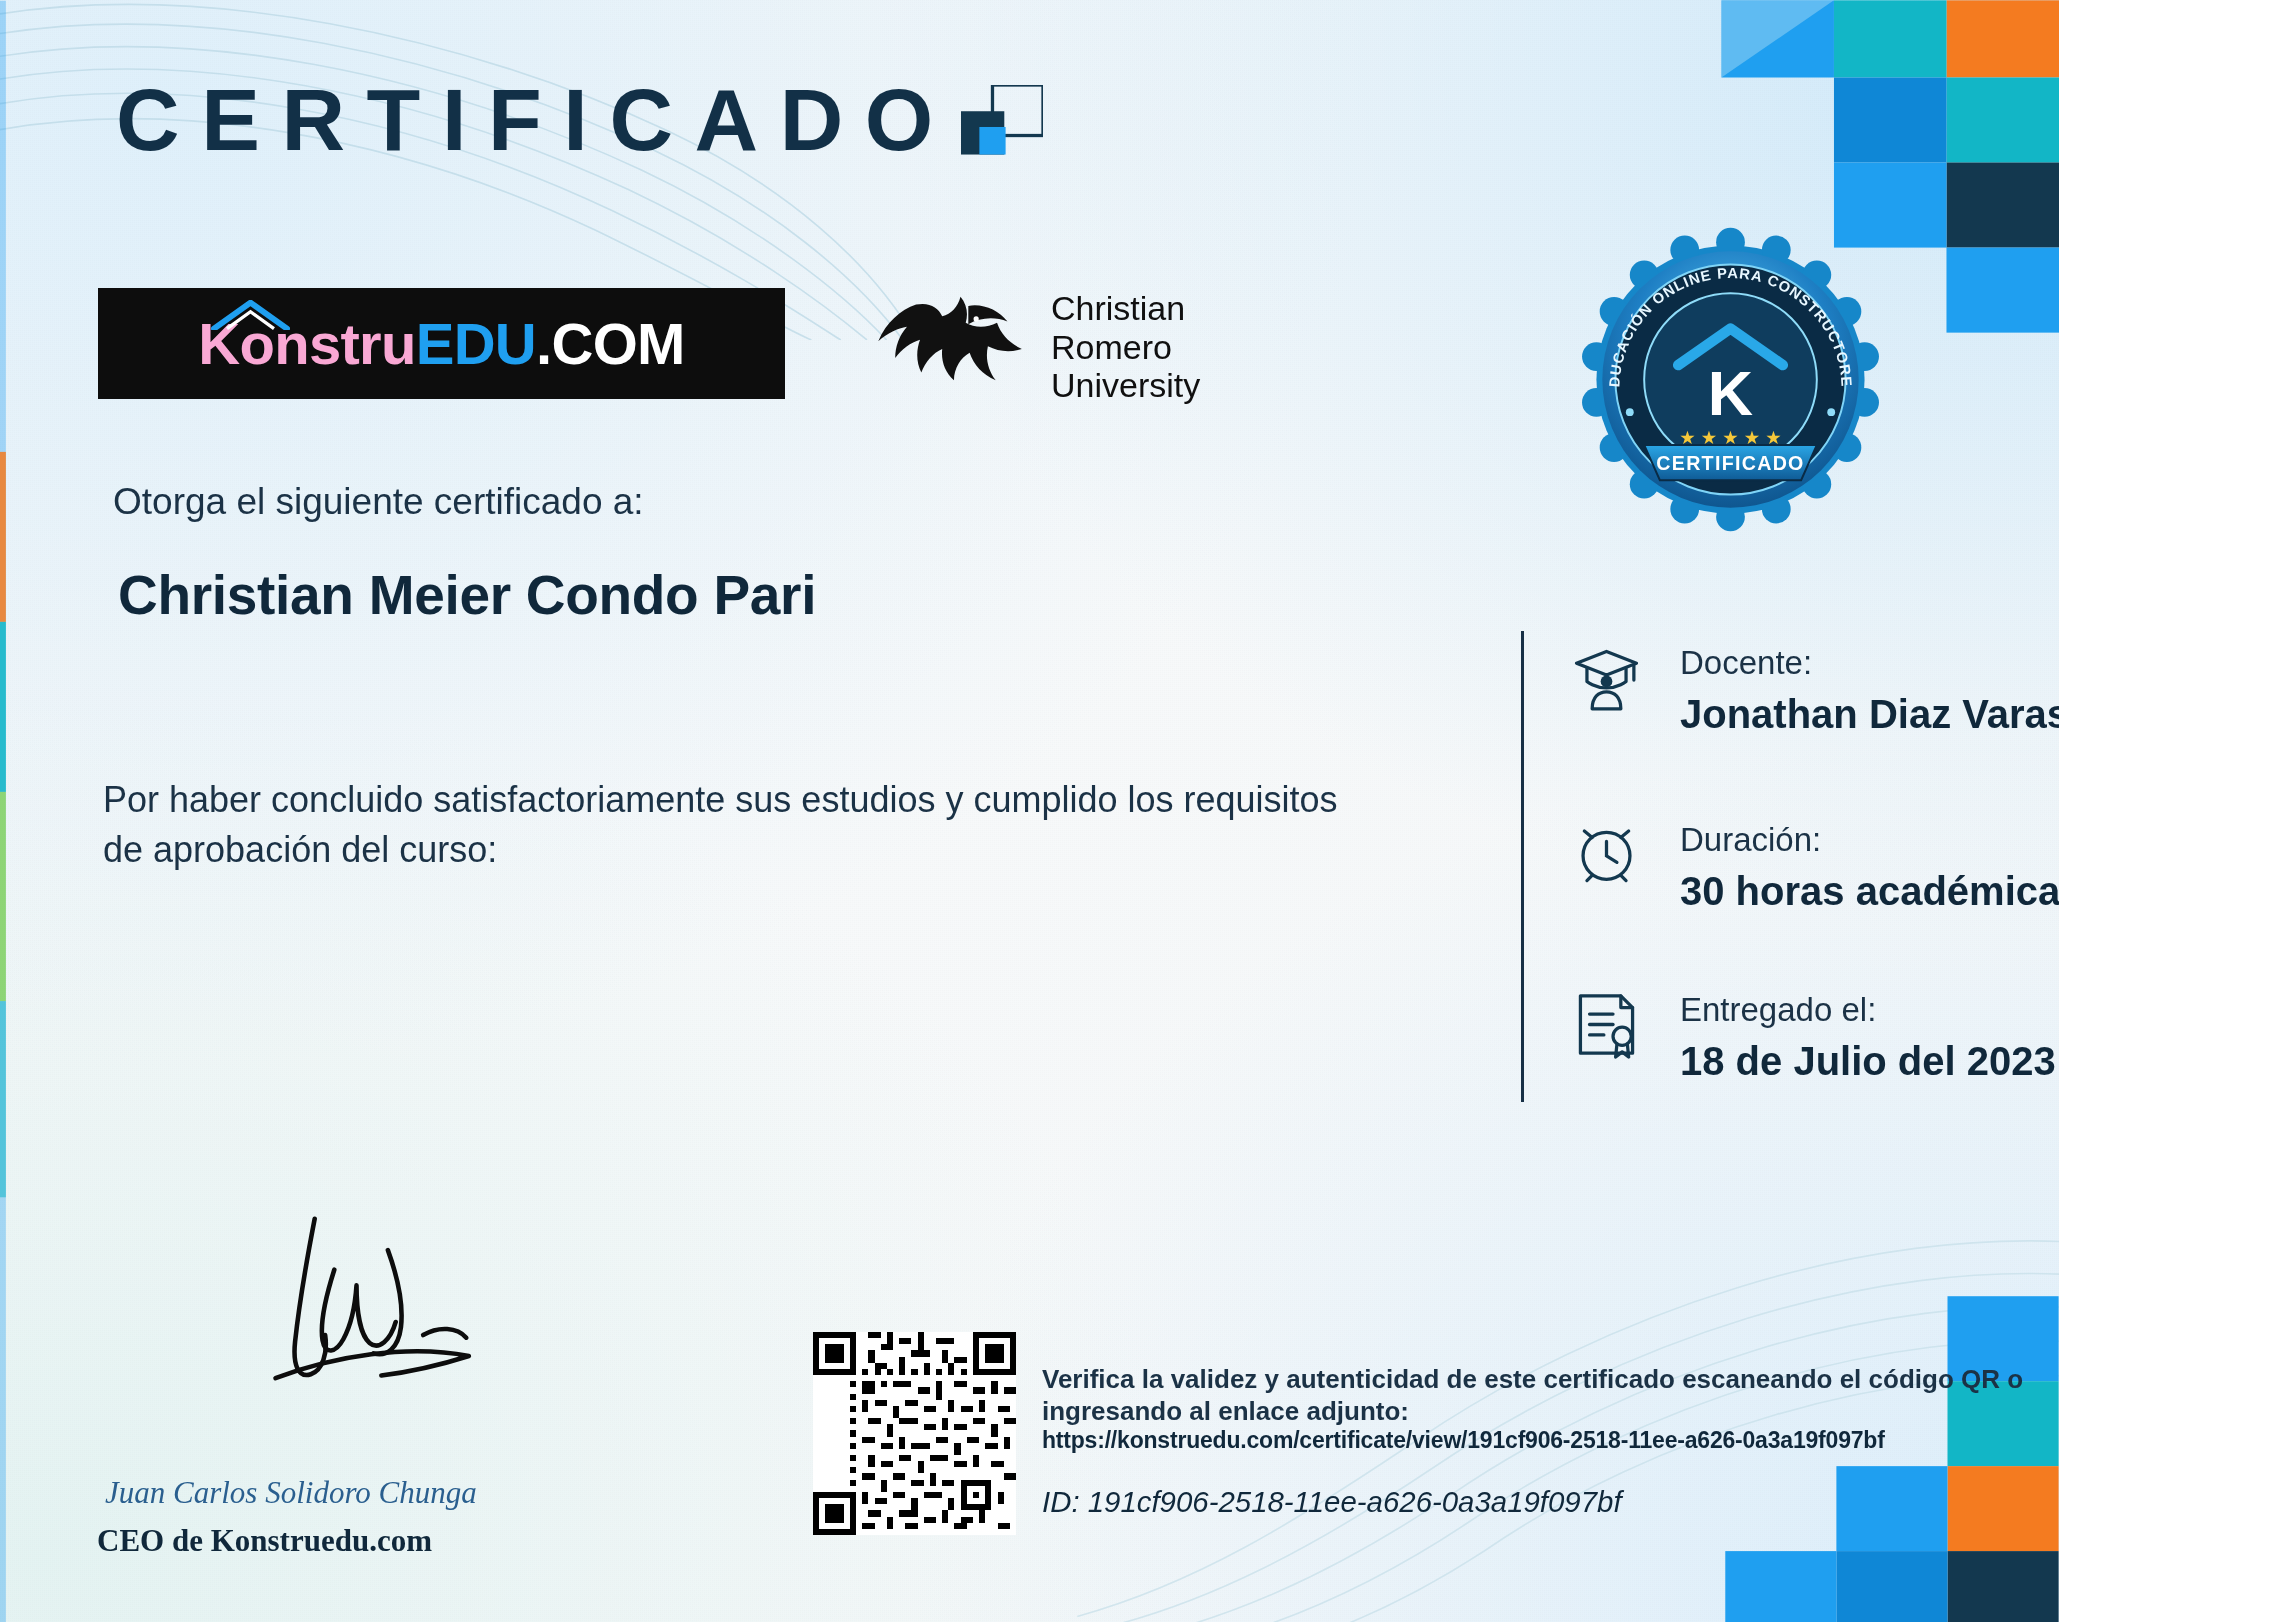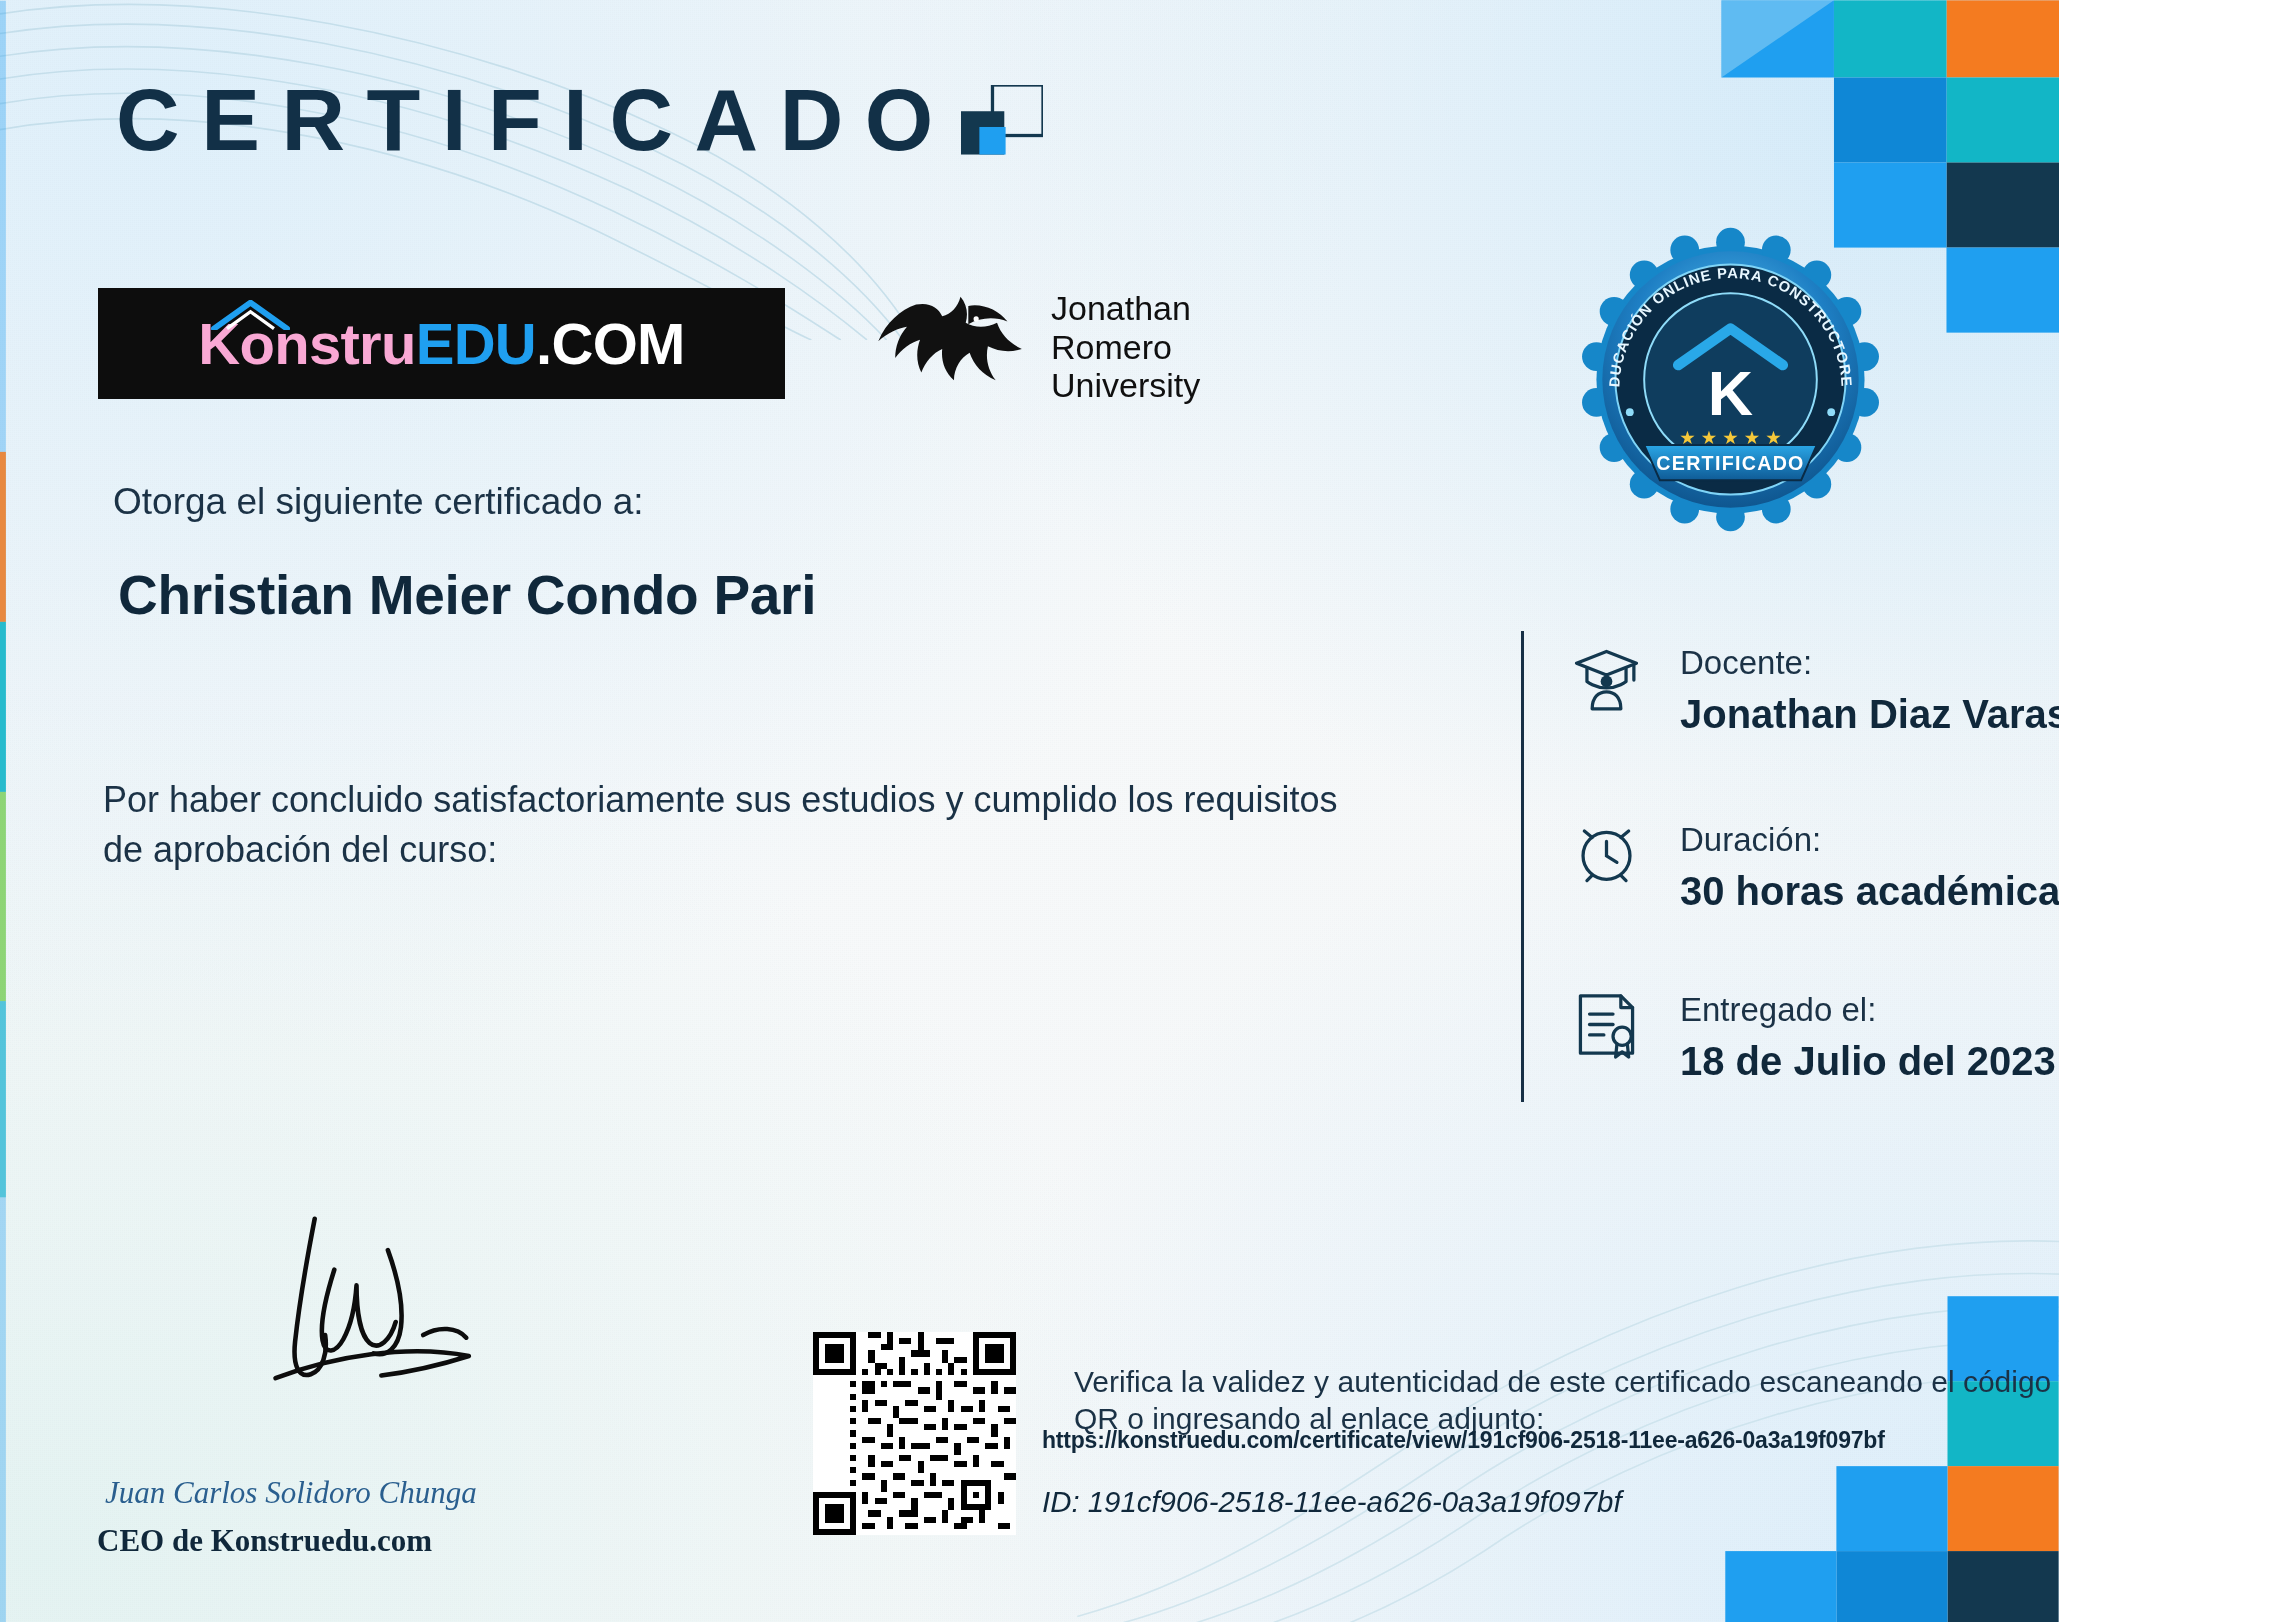--- a/index.html
+++ b/index.html
@@ -213,26 +213,27 @@
     font-weight: 700;
     color: #10283b;
     font-family: "Liberation Serif", serif;
   }
 
   
   #qr-code { position: absolute; top: 1332px; left: 813px; width: 203px; height: 203px; }
   #verify-text {
     position: absolute;
     top: 1364px;
-    left: 1074px;
+    left: 1042px;
     width: 982px;
-    font-size: 30px;
+    font-size: 26px;
     line-height: 1.22;
     color: #1b3246;
     font-family: "Liberation Sans", sans-serif;
+    font-weight: bold;
   }
   #verify-url {
     position: absolute;
     top: 1427px;
     left: 1042px;
     font-size: 23px;
     font-weight: 700;
     color: #10283b;
     font-family: "Liberation Sans", sans-serif;
     letter-spacing: -0.2px;
@@ -329,21 +330,21 @@
 
   <div id="logo-university">
     <svg width="164" height="124" viewBox="0 0 250 190">
       <g fill="#111111">
         <path d="M70,30 C46,38 24,58 12,86 C26,74 42,66 56,64 C44,78 38,94 38,112 C48,98 62,88 76,84 C70,100 70,118 78,134 C84,118 96,104 110,98 C108,116 114,134 128,146 C128,128 138,112 152,104 C158,122 172,138 192,146 C180,130 176,112 180,94 C196,102 214,104 232,98 C214,90 200,76 194,58 C178,66 160,66 146,58 C150,44 148,30 138,18 C134,34 124,44 110,48 C104,34 90,26 70,30 Z"></path>
         <path d="M150,60 C168,50 190,48 210,56 C196,38 172,28 150,32 Z"></path>
         <circle cx="162" cy="52" r="4" fill="#ffffff"></circle>
       </g>
     </svg>
     <div id="uni-name">
-      <div>Jonathan</div>
+      <div>Christian</div>
       <div>Romero</div>
       <div>University</div>
     </div>
   </div>
 
   <svg id="seal" viewBox="0 0 500 500">
     <defs>
       <path id="arcPath" d="M 80,265 A 170,170 0 0 1 420,265" fill="none"></path>
       <radialGradient id="sealOuter" cx="50%" cy="35%" r="70%">
         <stop offset="0%" stop-color="#5ec8f5"></stop>

